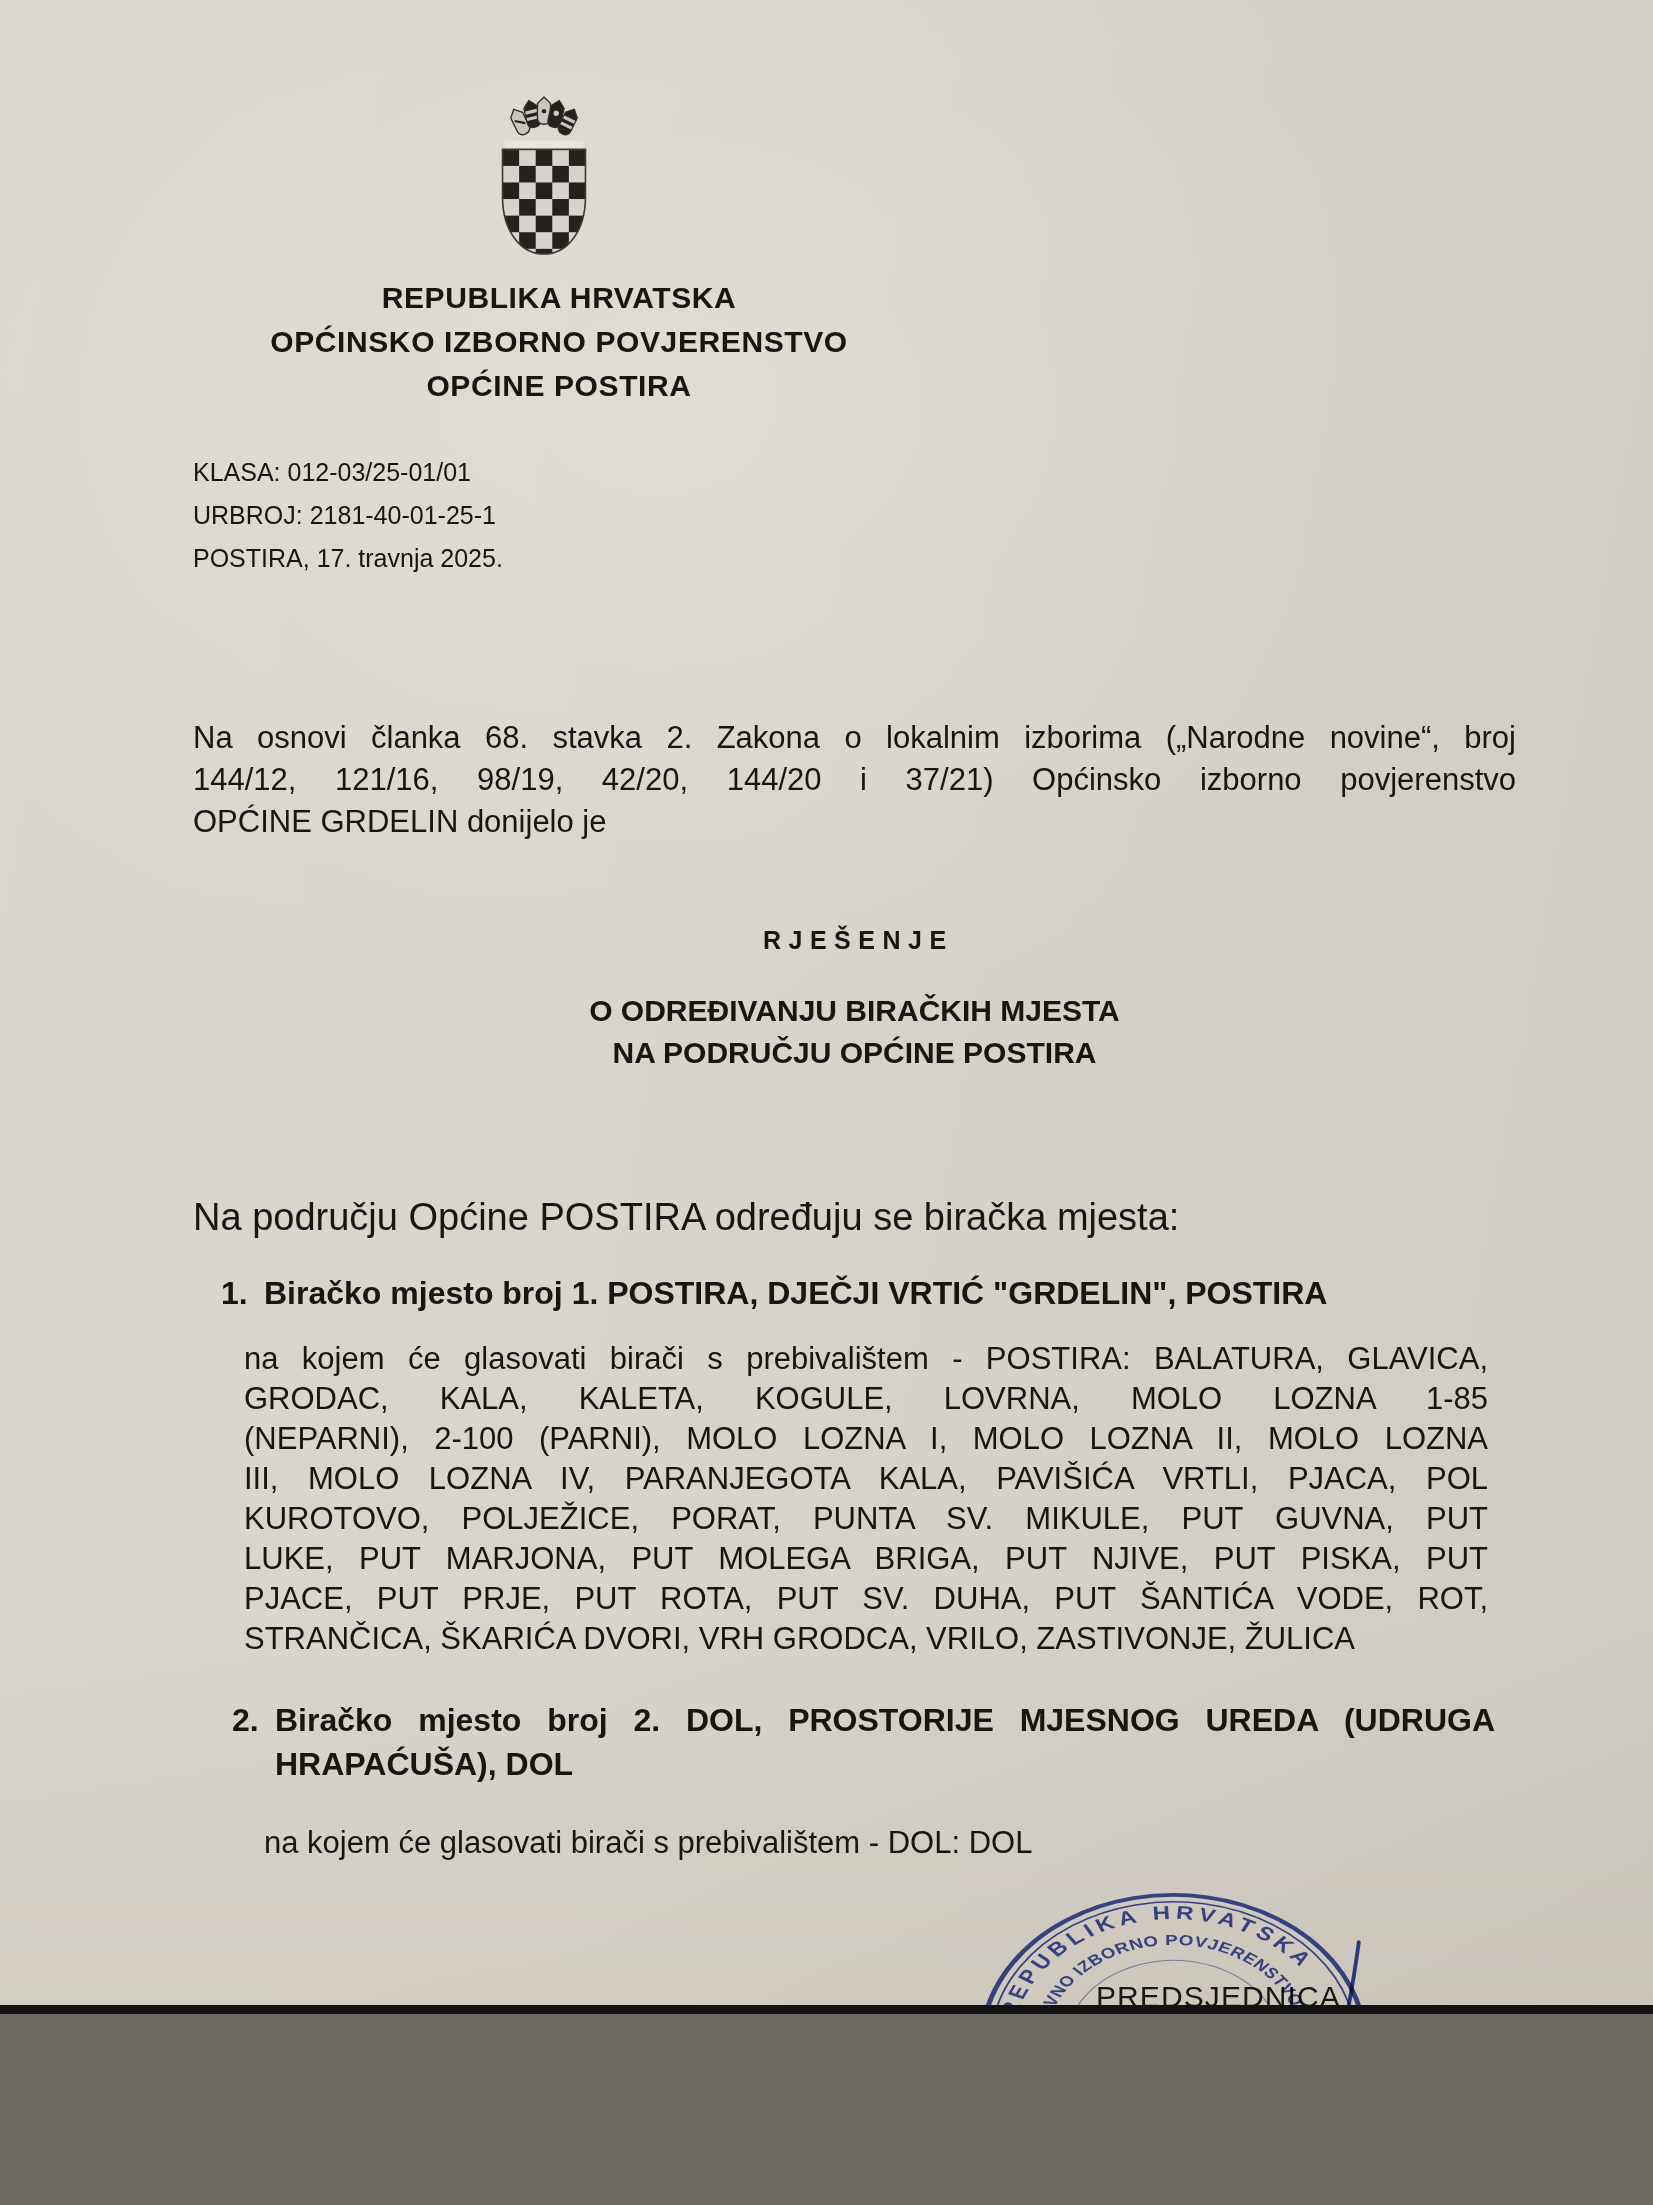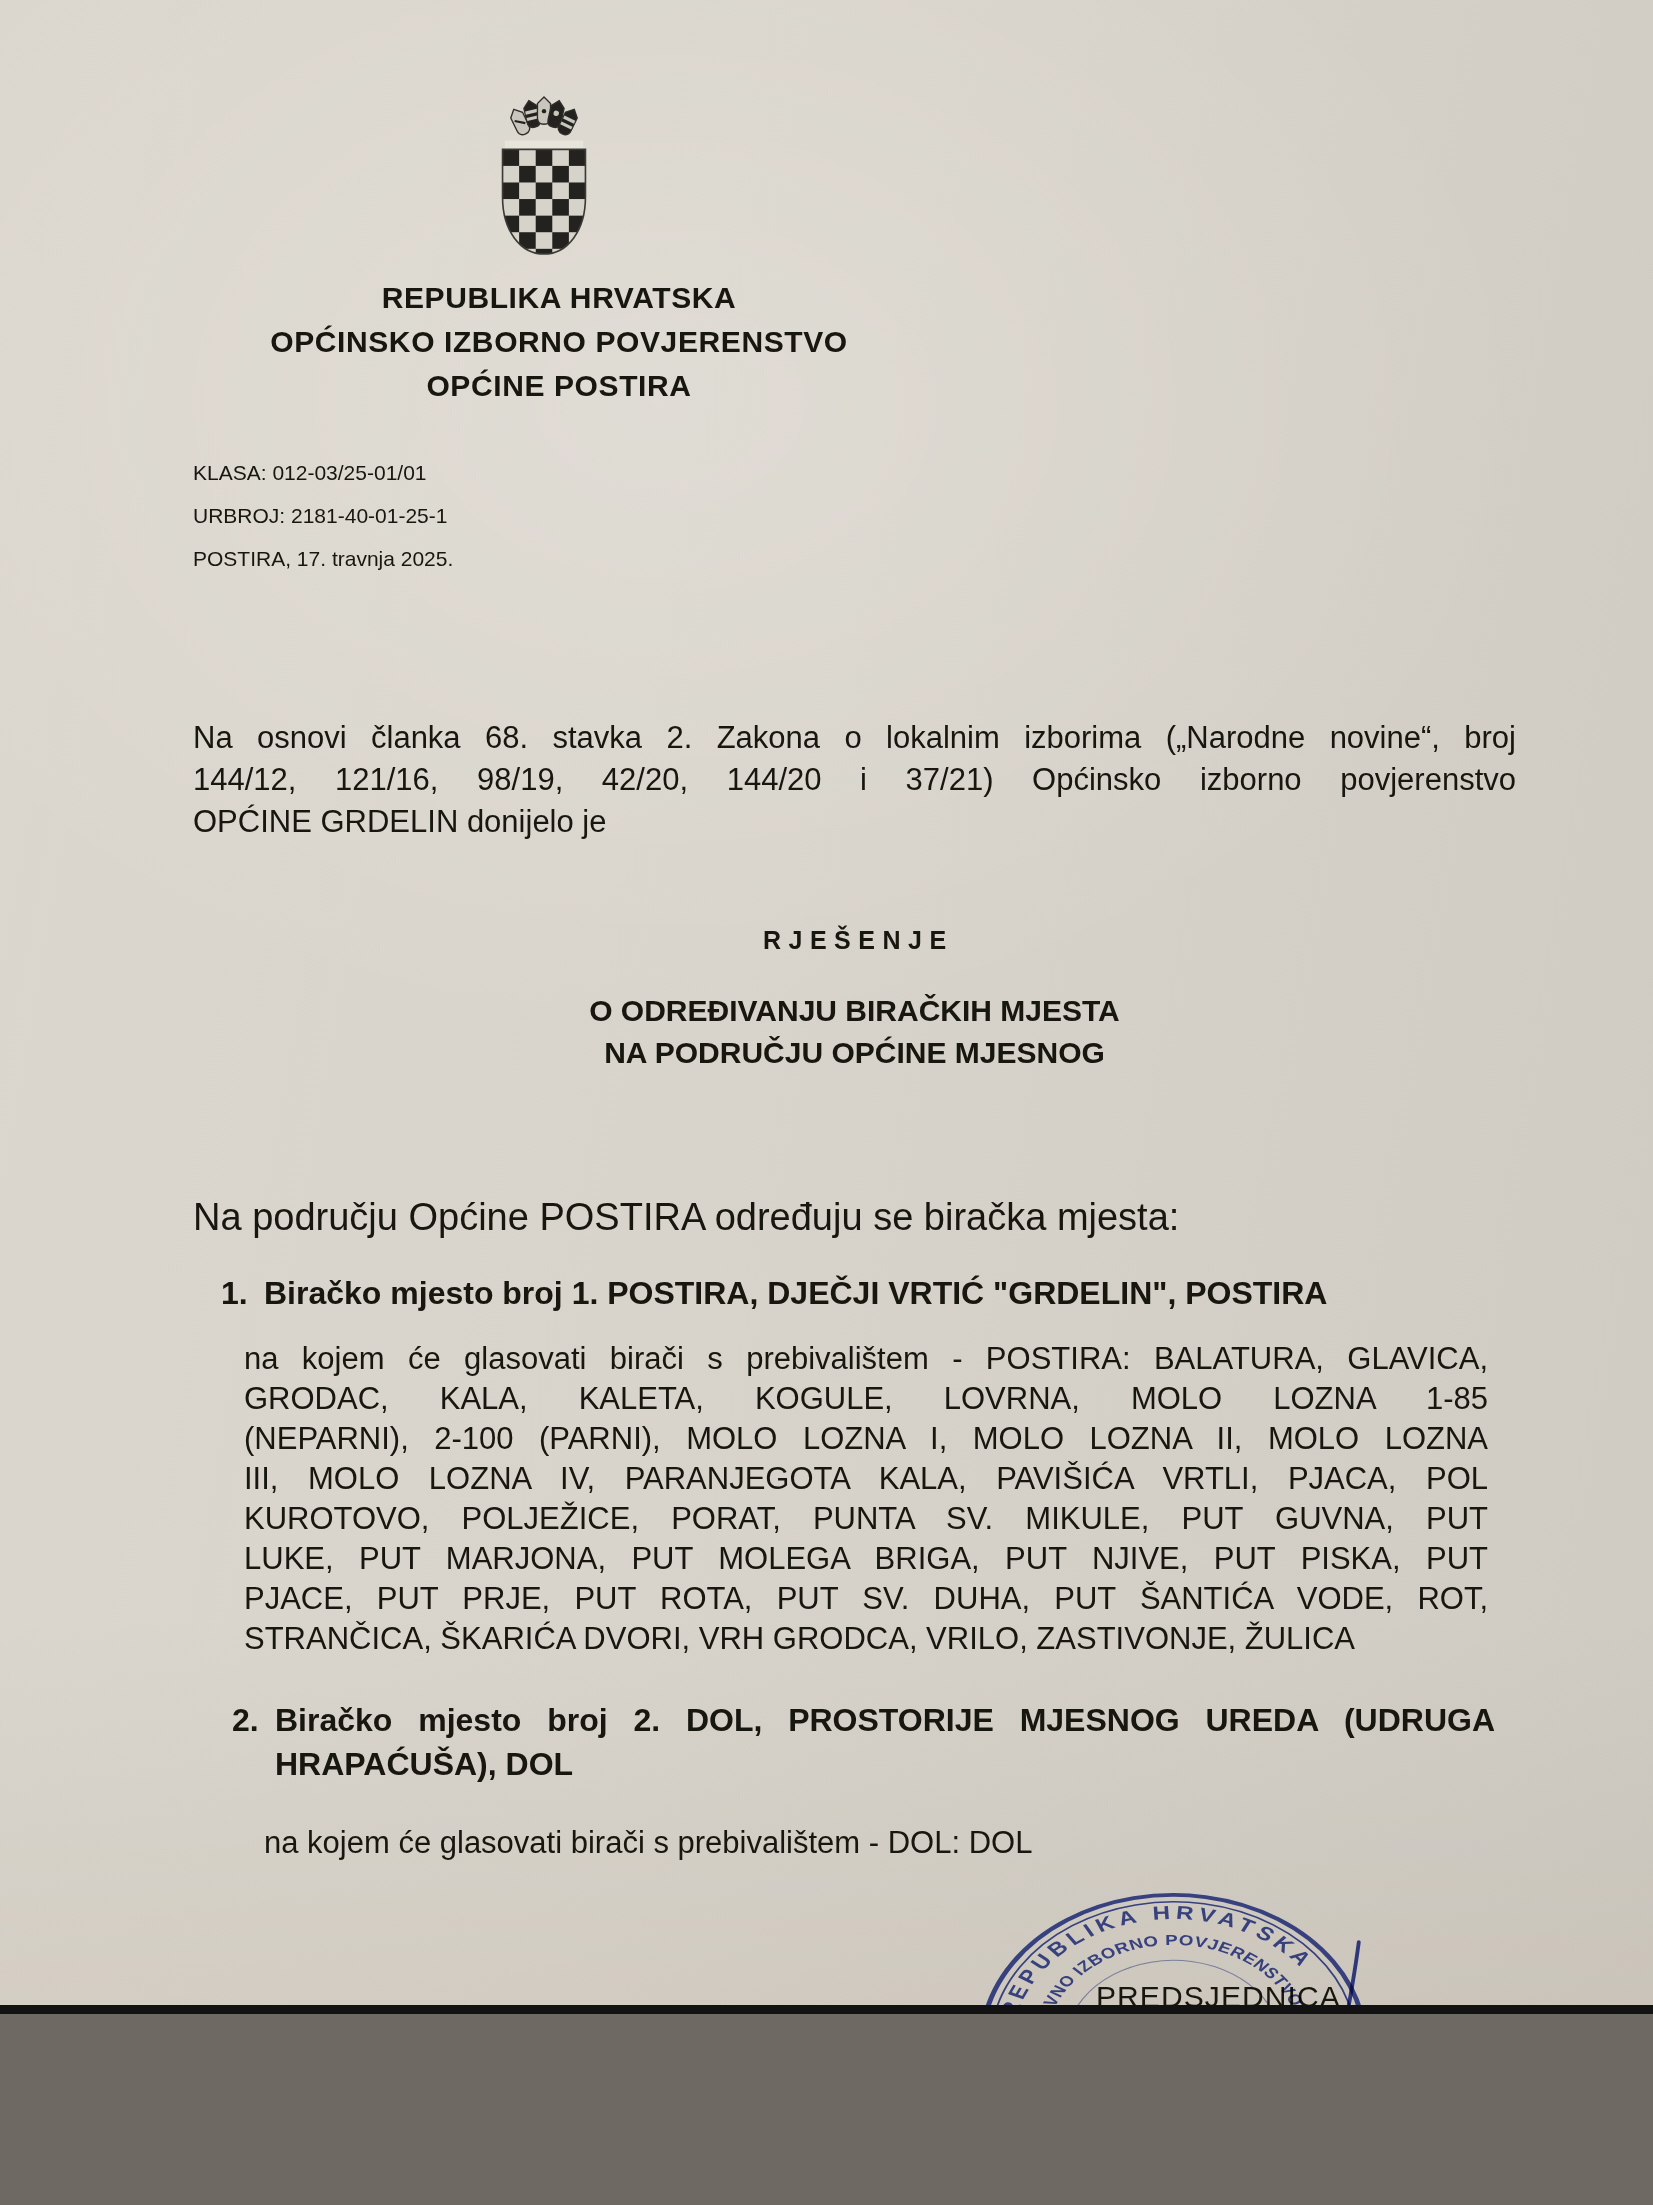--- a/index.html
+++ b/index.html
@@ -9,21 +9,21 @@
     background:
       linear-gradient(to bottom, rgba(0,0,0,0) 80%, rgba(125,95,80,0.07) 100%),
       radial-gradient(ellipse 1433px 1048px at 40% 20%, rgba(255,255,255,0.18), rgba(255,255,255,0) 62%),
       linear-gradient(100deg,#dbd7ce 0%,#d8d4cb 45%,#cfcbc2 100%);
   }
   .abs{position:absolute;}
   .content{position:absolute;inset:0;filter:blur(0.3px);}
 
   .letterhead{left:165px;top:276px;width:788px;text-align:center;
     font-weight:700;font-size:30px;line-height:44px;letter-spacing:0.6px;}
-  .meta{left:193px;top:451px;font-size:21px;line-height:43px;}
+  .meta{left:193px;top:451px;font-size:25px;line-height:43px;}
   .intro{left:193px;top:717px;width:1323px;font-size:31px;line-height:42px;}
   .title{left:193px;top:926px;width:1323px;text-align:center;
     font-size:25px;font-weight:700;letter-spacing:0.30em;text-indent:0.30em;}
   .subtitle{left:193px;top:990px;width:1323px;font-size:30px;font-weight:700;line-height:42px;}
   .lead{left:193px;top:1196px;font-size:38px;}
 
   .station-head1{left:221px;top:1275px;width:1323px;display:flex;
     font-weight:700;font-size:32px;white-space:nowrap;}
   .station-head1 .num{width:43px;flex:0 0 auto;}
   .station-body1{left:244px;top:1339px;width:1244px;font-size:31px;line-height:40px;}
@@ -111,21 +111,21 @@
 
     <div class="abs intro lines-justify">
         <div class="jl">Na osnovi članka 68. stavka 2. Zakona o lokalnim izborima („Narodne novine“, broj</div>
         <div class="jl">144/12, 121/16, 98/19, 42/20, 144/20 i 37/21) Općinsko izborno povjerenstvo</div>
         <div class="jl-last">OPĆINE GRDELIN donijelo je</div>
       </div>
 
     <div class="abs title">RJEŠENJE</div>
     <div class="abs subtitle lines-center">
         <div class="jl">O ODREĐIVANJU BIRAČKIH MJESTA</div>
-        <div class="jl-last">NA PODRUČJU OPĆINE MJESNOG</div>
+        <div class="jl-last">NA PODRUČJU OPĆINE POSTIRA</div>
       </div>
 
     <div class="abs lead">Na području Općine POSTIRA određuju se biračka mjesta:</div>
 
     <div class="abs station-head1">
       <span class="num">1.</span>
       <span>Biračko mjesto broj 1. POSTIRA, DJEČJI VRTIĆ "GRDELIN", POSTIRA</span>
     </div>
     <div class="abs station-body1 lines-justify">
         <div class="jl">na kojem će glasovati birači s prebivalištem - POSTIRA: BALATURA, GLAVICA,</div>

